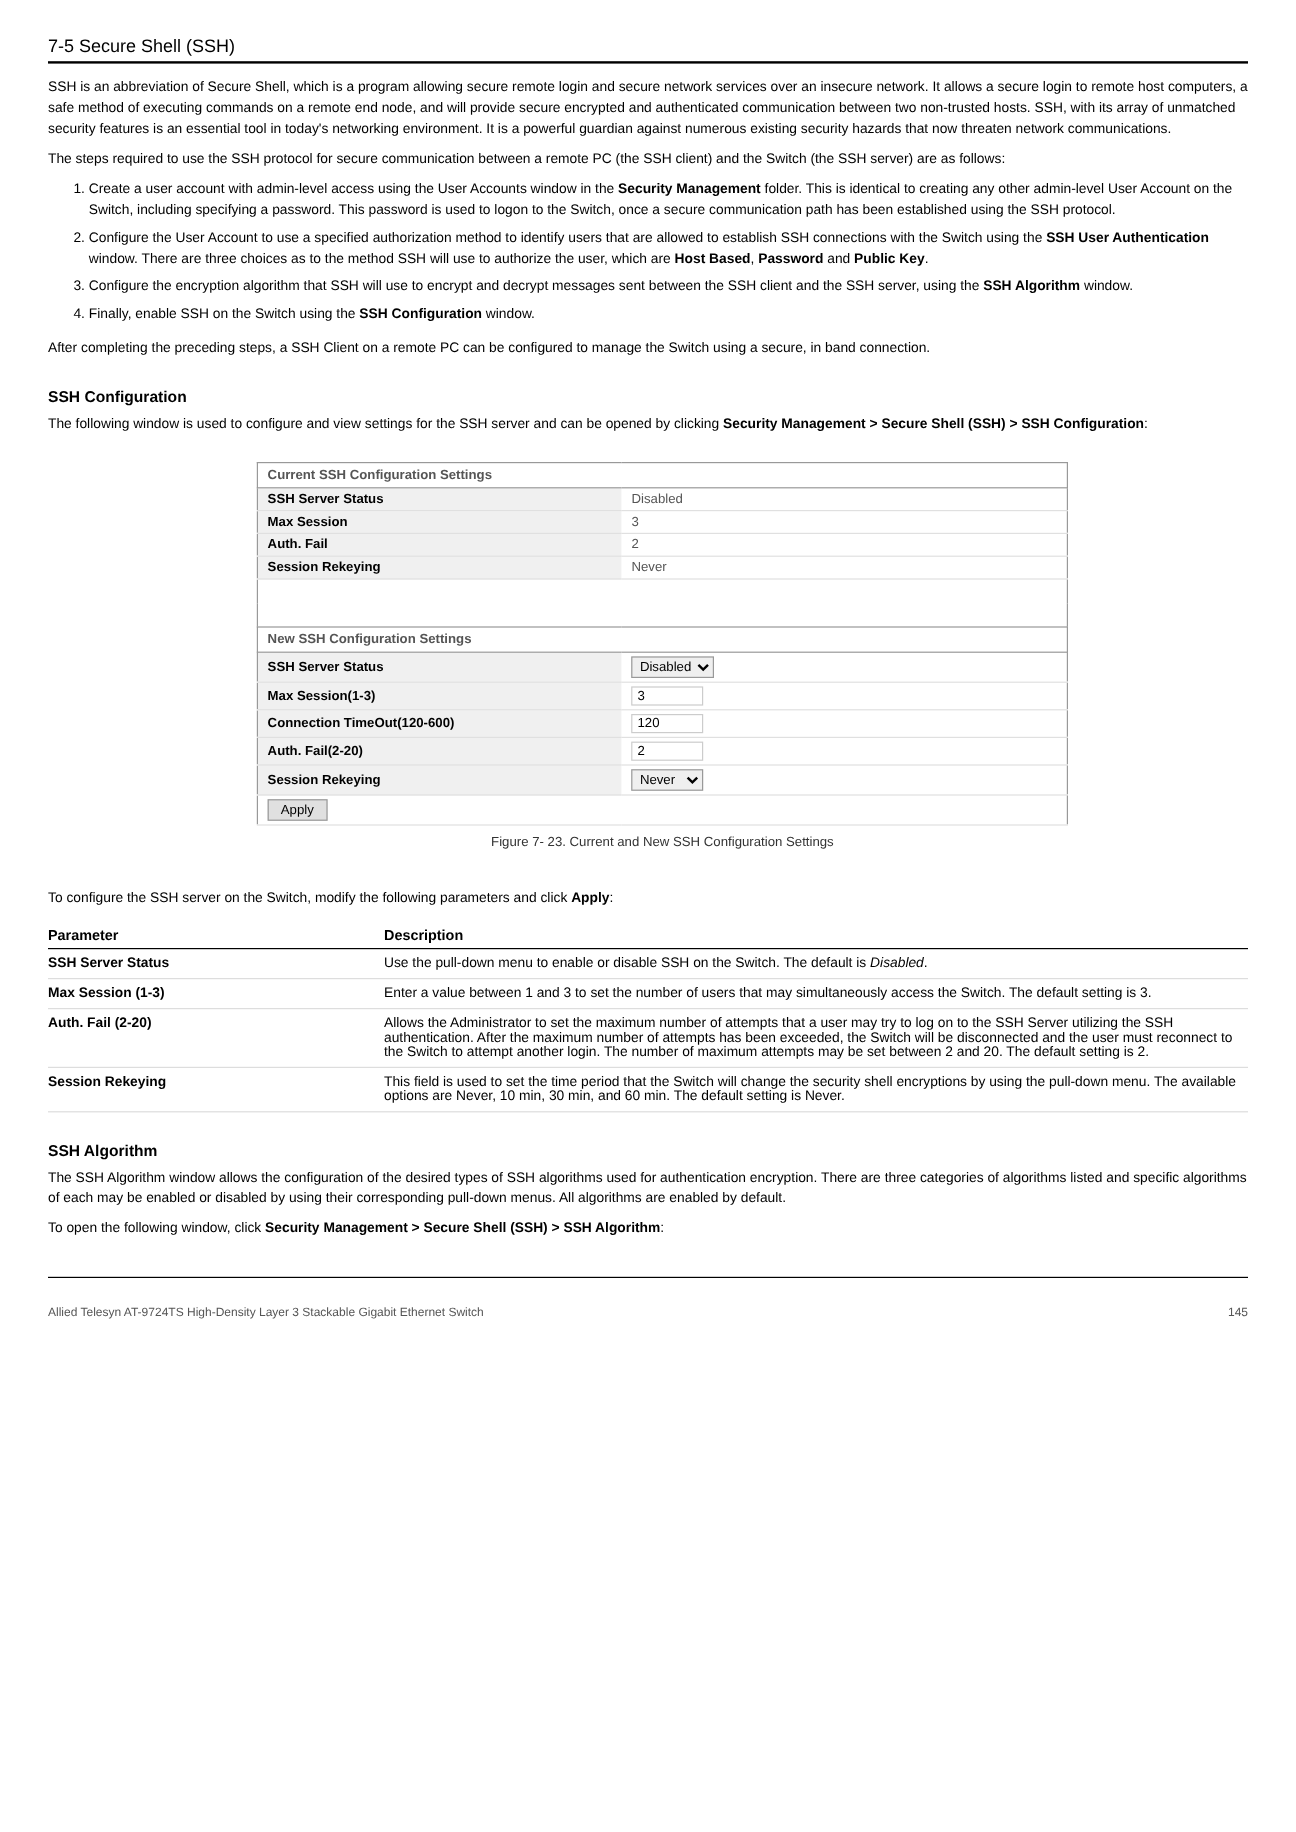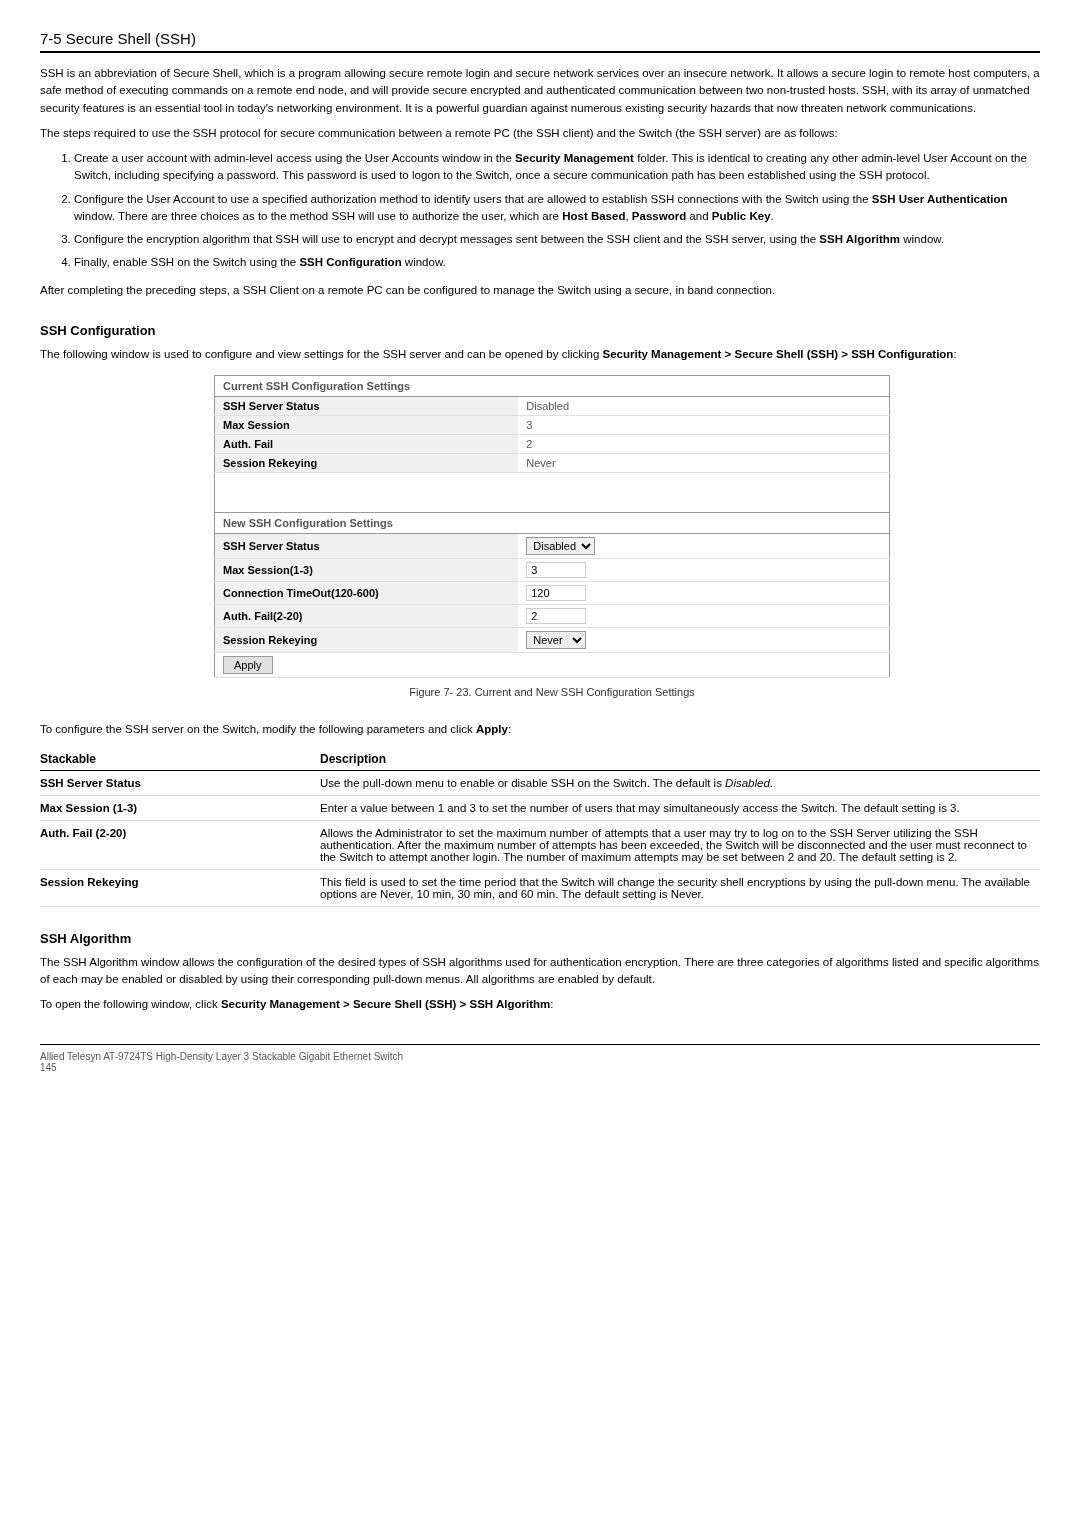--- a/index.html
+++ b/index.html
@@ -35,21 +35,21 @@
     }
     ol li {
       font-size: 11.5px;
       line-height: 1.5;
       margin-bottom: 6px;
     }
     .figure-container {
       display: flex;
       flex-direction: column;
       align-items: center;
-      margin: 12px auto;
+      margin: 22px auto;
       width: 70%;
       padding-left: 24px;
     }
     .ssh-table {
       width: 100%;
       border-collapse: collapse;
       font-size: 11px;
       border: 1px solid #999;
     }
     .ssh-table .section-header {
@@ -112,25 +112,24 @@
     }
     .param-table tbody tr td:first-child {
       font-weight: bold;
       width: 28%;
       padding-right: 10px;
     }
     .footer-bar {
       display: flex;
       justify-content: space-between;
       margin-top: 30px;
-      padding-top: 6px;
+      padding-top: 24px;
       border-top: 1px solid #000;
       font-size: 10px;
       color: #555;
-      flex-direction: column;
     }
     select.ssh-select {
       font-size: 11px;
       padding: 1px 2px;
       border: 1px solid #999;
     }
     input.ssh-input {
       font-size: 11px;
       padding: 1px 4px;
       border: 1px solid #ccc;
@@ -253,21 +252,21 @@
   <p class="figure-caption">Figure 7- 23. Current and New SSH Configuration Settings</p>
 </div>
 
 <p>
   To configure the SSH server on the Switch, modify the following parameters and click <strong>Apply</strong>:
 </p>
 
 <table class="param-table">
   <thead>
     <tr>
-      <th>Stackable</th>
+      <th>Parameter</th>
       <th>Description</th>
     </tr>
   </thead>
   <tbody>
     <tr>
       <td><strong>SSH Server Status</strong></td>
       <td>Use the pull-down menu to enable or disable SSH on the Switch. The default is <em>Disabled</em>.</td>
     </tr>
     <tr>
       <td><strong>Max Session (1-3)</strong></td>

